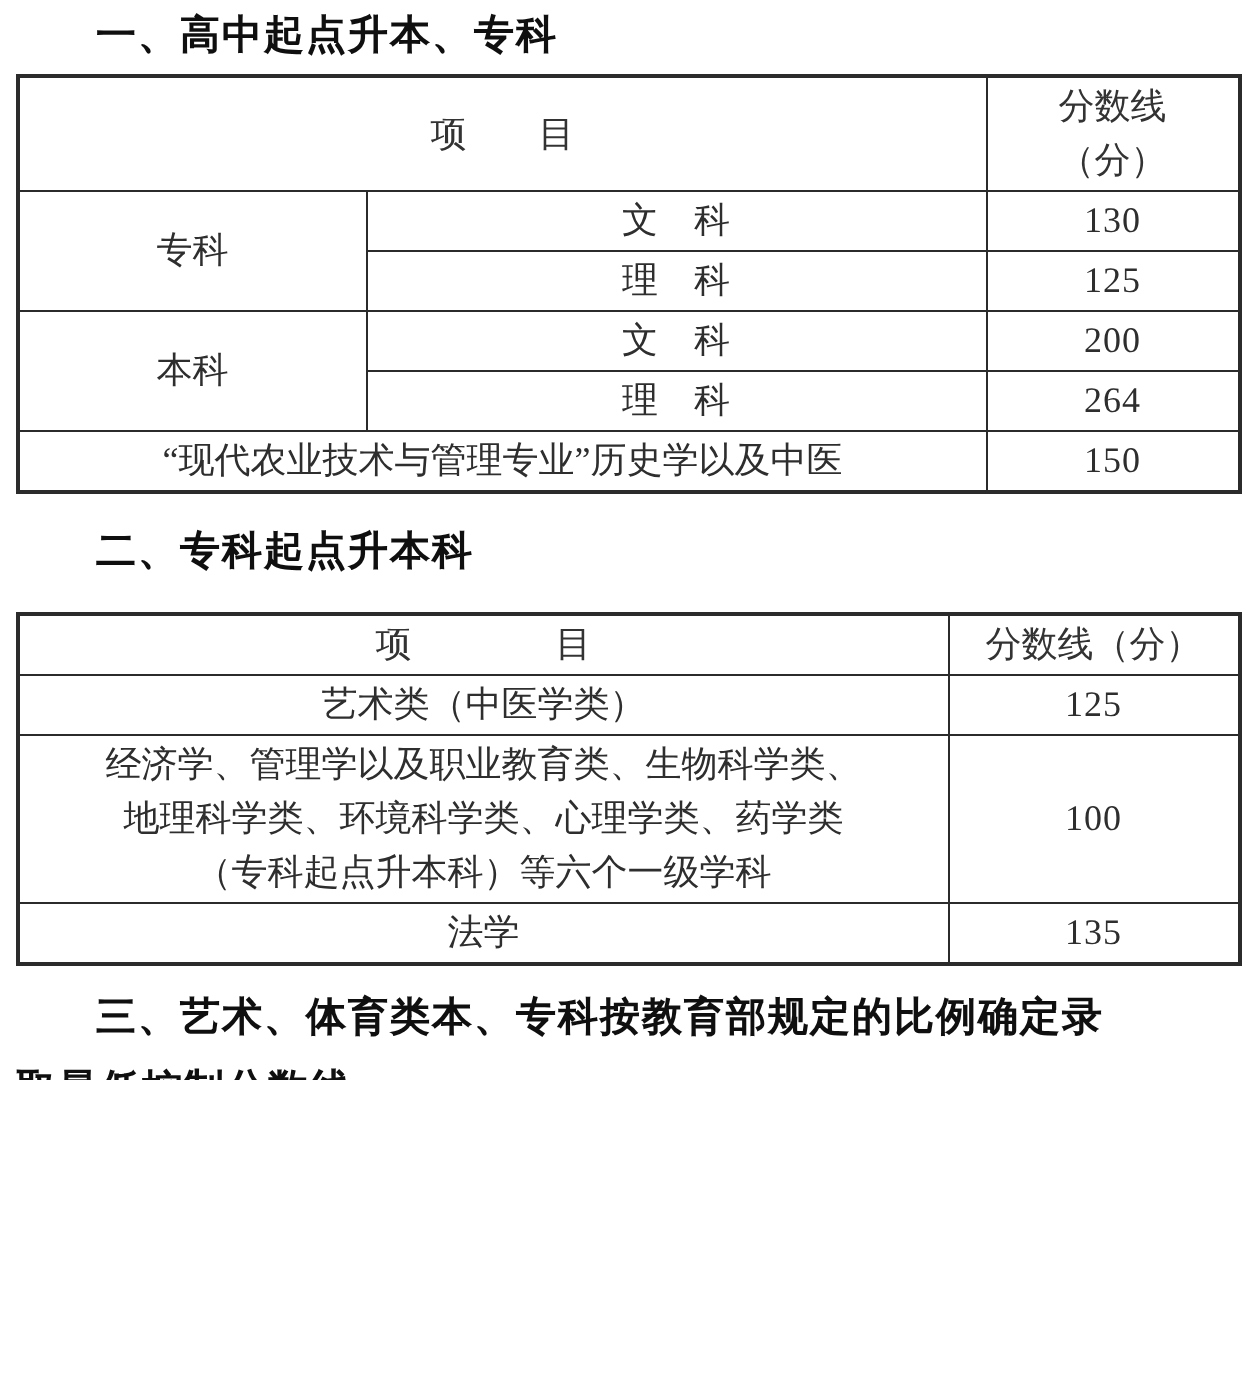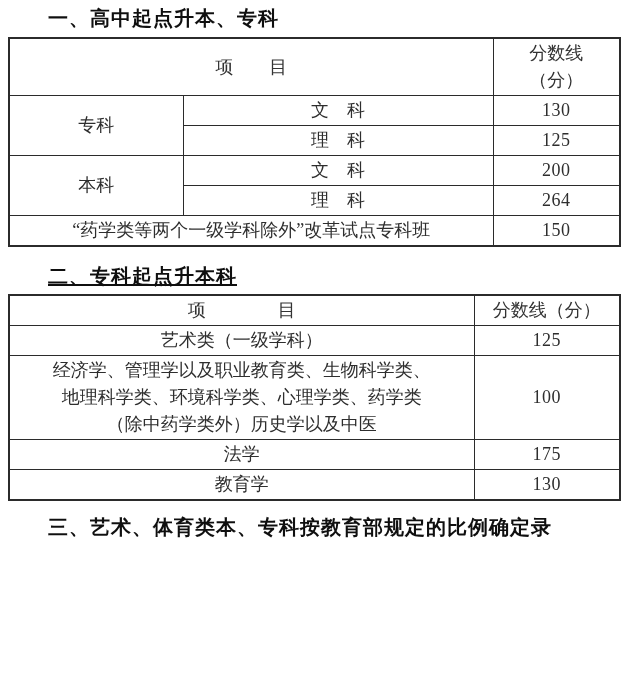--- a/index.html
+++ b/index.html
@@ -15,21 +15,21 @@
   }
   .sec-heading {
     font-family: "Liberation Sans", sans-serif;
     font-weight: bold;
     font-size: 20px;
     line-height: 28px;
     letter-spacing: 1px;
     color: #0f0f0f;
     margin: 2px 0 5px 40px;
   }
-  .sec-heading.second { margin-top: 15px; margin-bottom: 4px; text-decoration: underline; }
+  .sec-heading.second { margin-top: 15px; margin-bottom: 16px; }
   table.score-table {
     border-collapse: collapse;
     width: 611px;
     table-layout: fixed;
     border: 2px solid #2b2b2b;
   }
   table.score-table td {
     border: 1px solid #2b2b2b;
     text-align: center;
     vertical-align: middle;
@@ -90,62 +90,56 @@
       <tr>
         <td rowspan="2">本科</td>
         <td>文　科</td>
         <td class="score">200</td>
       </tr>
       <tr>
         <td>理　科</td>
         <td class="score">264</td>
       </tr>
       <tr>
-        <td colspan="2">“药学类等两个一级学科除外”改革试点专科班</td>
+        <td colspan="2">“现代农业技术与管理专业”历史学以及中医</td>
         <td class="score">150</td>
       </tr>
     </tbody>
   </table>
 
   <div class="sec-heading second">二、专科起点升本科</div>
 
   <table class="score-table t2">
     <colgroup>
       <col style="width:465px">
       <col style="width:146px">
     </colgroup>
     <tbody>
       <tr>
         <td class="hdr">项　　　　目</td>
         <td class="hdr">分数线（分）</td>
       </tr>
       <tr>
         <td>
-          <span class="cell-line">艺术类（一级学科）</span>
+          <span class="cell-line">艺术类（中医学类）</span>
         </td>
         <td class="score">125</td>
       </tr>
       <tr>
         <td>
           <span class="cell-line">经济学、管理学以及职业教育类、生物科学类、</span>
           <span class="cell-line">地理科学类、环境科学类、心理学类、药学类</span>
-          <span class="cell-line">（除中药学类外）历史学以及中医</span>
+          <span class="cell-line">（专科起点升本科）等六个一级学科</span>
         </td>
         <td class="score">100</td>
       </tr>
       <tr>
         <td>
           <span class="cell-line">法学</span>
         </td>
-        <td class="score">175</td>
-      </tr>
-      <tr>
-        <td>
-          <span class="cell-line">教育学</span>
-        </td>
-        <td class="score">130</td>
+        <td class="score">135</td>
       </tr>
     </tbody>
   </table>
 
   <p class="closing">三、艺术、体育类本、专科按教育部规定的比例确定录取最低控制分数线。</p>
 
 </div>
 
 </body></html>

